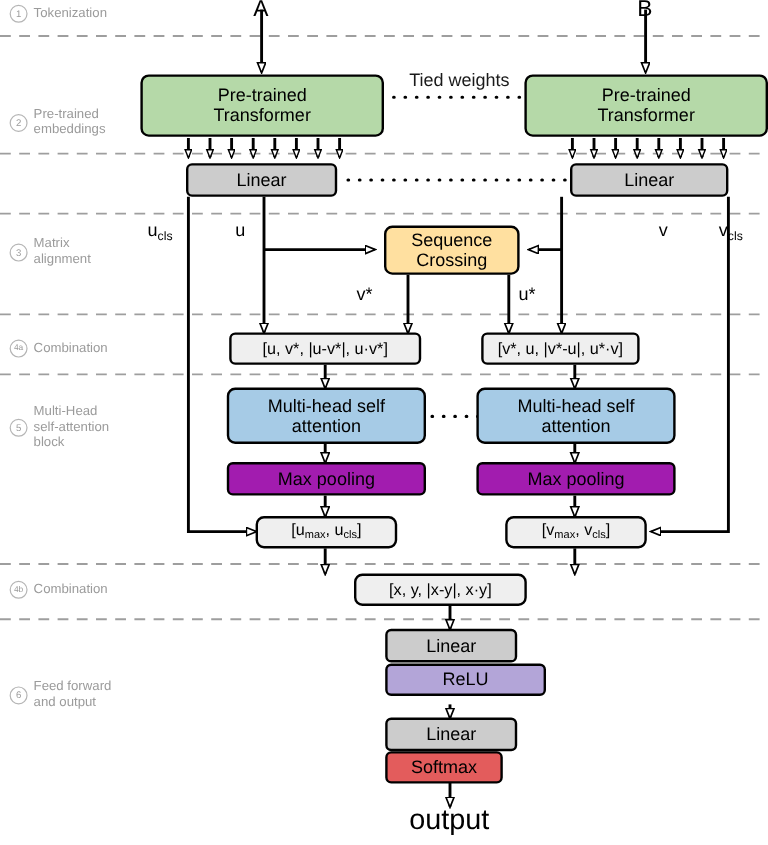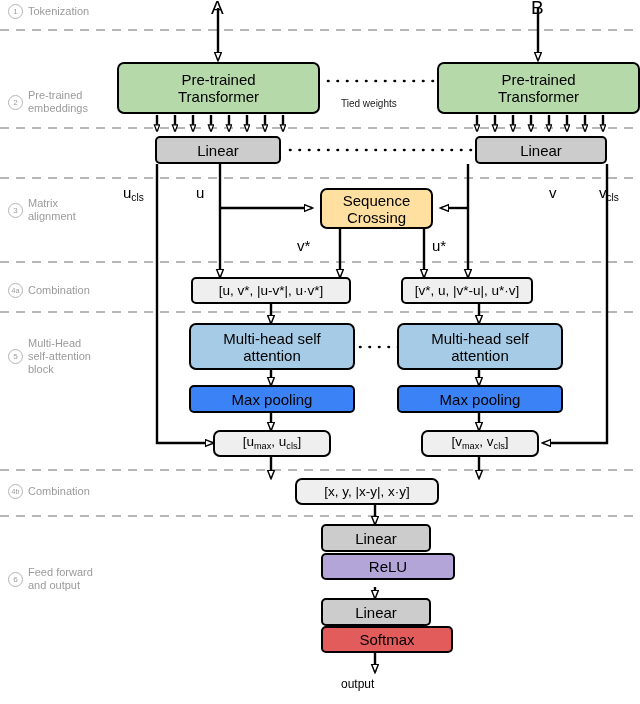--- a/index.html
+++ b/index.html
@@ -52,36 +52,36 @@
     z-index:3;
   }
   .nbox.sq{border-radius:5px;}
   .nbox.small{font-size:13.5px;line-height:15px;}
 
   .c-green{background:#b5d9a8;}
   .c-grey{background:#cccccc;}
   .c-lgrey{background:#efefef;}
   .c-yellow{background:#ffe0a0;}
   .c-blue{background:#a6cbe6;}
-  .c-pink{background:#3b82f6;}
+  .c-pink{background:#a21caf;}
   .c-purple{background:#b3a5d8;}
   .c-red{background:#e35c5c;}
 
   
   .flabel{
     position:absolute;
     color:#000;
     font-size:15px;
     line-height:16px;
     white-space:nowrap;
     z-index:4;
   }
   .flabel.big{font-size:19px;}
-  .flabel.out{font-size:12px;}
-  .flabel.tied{font-size:10px;color:#1a1a1a;margin-top:36px;}
+  .flabel.out{font-size:24px;}
+  .flabel.tied{font-size:15px;color:#1a1a1a;}
   .sub{font-size:0.68em;vertical-align:-0.28em;letter-spacing:0;}
 </style>
 </head>
 <body>
 
 <div id="stage">
 
   <svg id="svg-layer" viewBox="0 0 640 704" xmlns="http://www.w3.org/2000/svg">
     <defs>
       <marker id="ah" markerWidth="10" markerHeight="10" refX="8.2" refY="4" orient="auto" markerUnits="userSpaceOnUse">
@@ -248,21 +248,21 @@
   </div>
 
   <div class="nbox c-lgrey small" style="left:295px;top:478px;width:144px;height:27px;">[x, y, |x-y|, x·y]</div>
 
   <div class="nbox sq c-grey" style="left:321px;top:524px;width:110px;height:28px;">Linear</div>
 
   <div class="nbox sq c-purple" style="left:321px;top:553px;width:134px;height:27px;">ReLU</div>
 
   <div class="nbox sq c-grey" style="left:321px;top:598px;width:110px;height:28px;">Linear</div>
 
-  <div class="nbox sq c-red" style="left:321px;top:626px;width:132px;height:27px;">Softmax</div>
+  <div class="nbox sq c-red" style="left:321px;top:626px;width:98px;height:27px;">Softmax</div>
 
   <div class="flabel" style="left:123px;top:185px;"><span>u</span><span class="sub">cls</span></div>
 
   <div class="flabel" style="left:196px;top:185px;"><span>u</span></div>
 
   <div class="flabel" style="left:549px;top:185px;"><span>v</span></div>
 
   <div class="flabel" style="left:599px;top:185px;"><span>v</span><span class="sub">cls</span></div>
 
   <div class="flabel" style="left:297px;top:238px;">v*</div>

